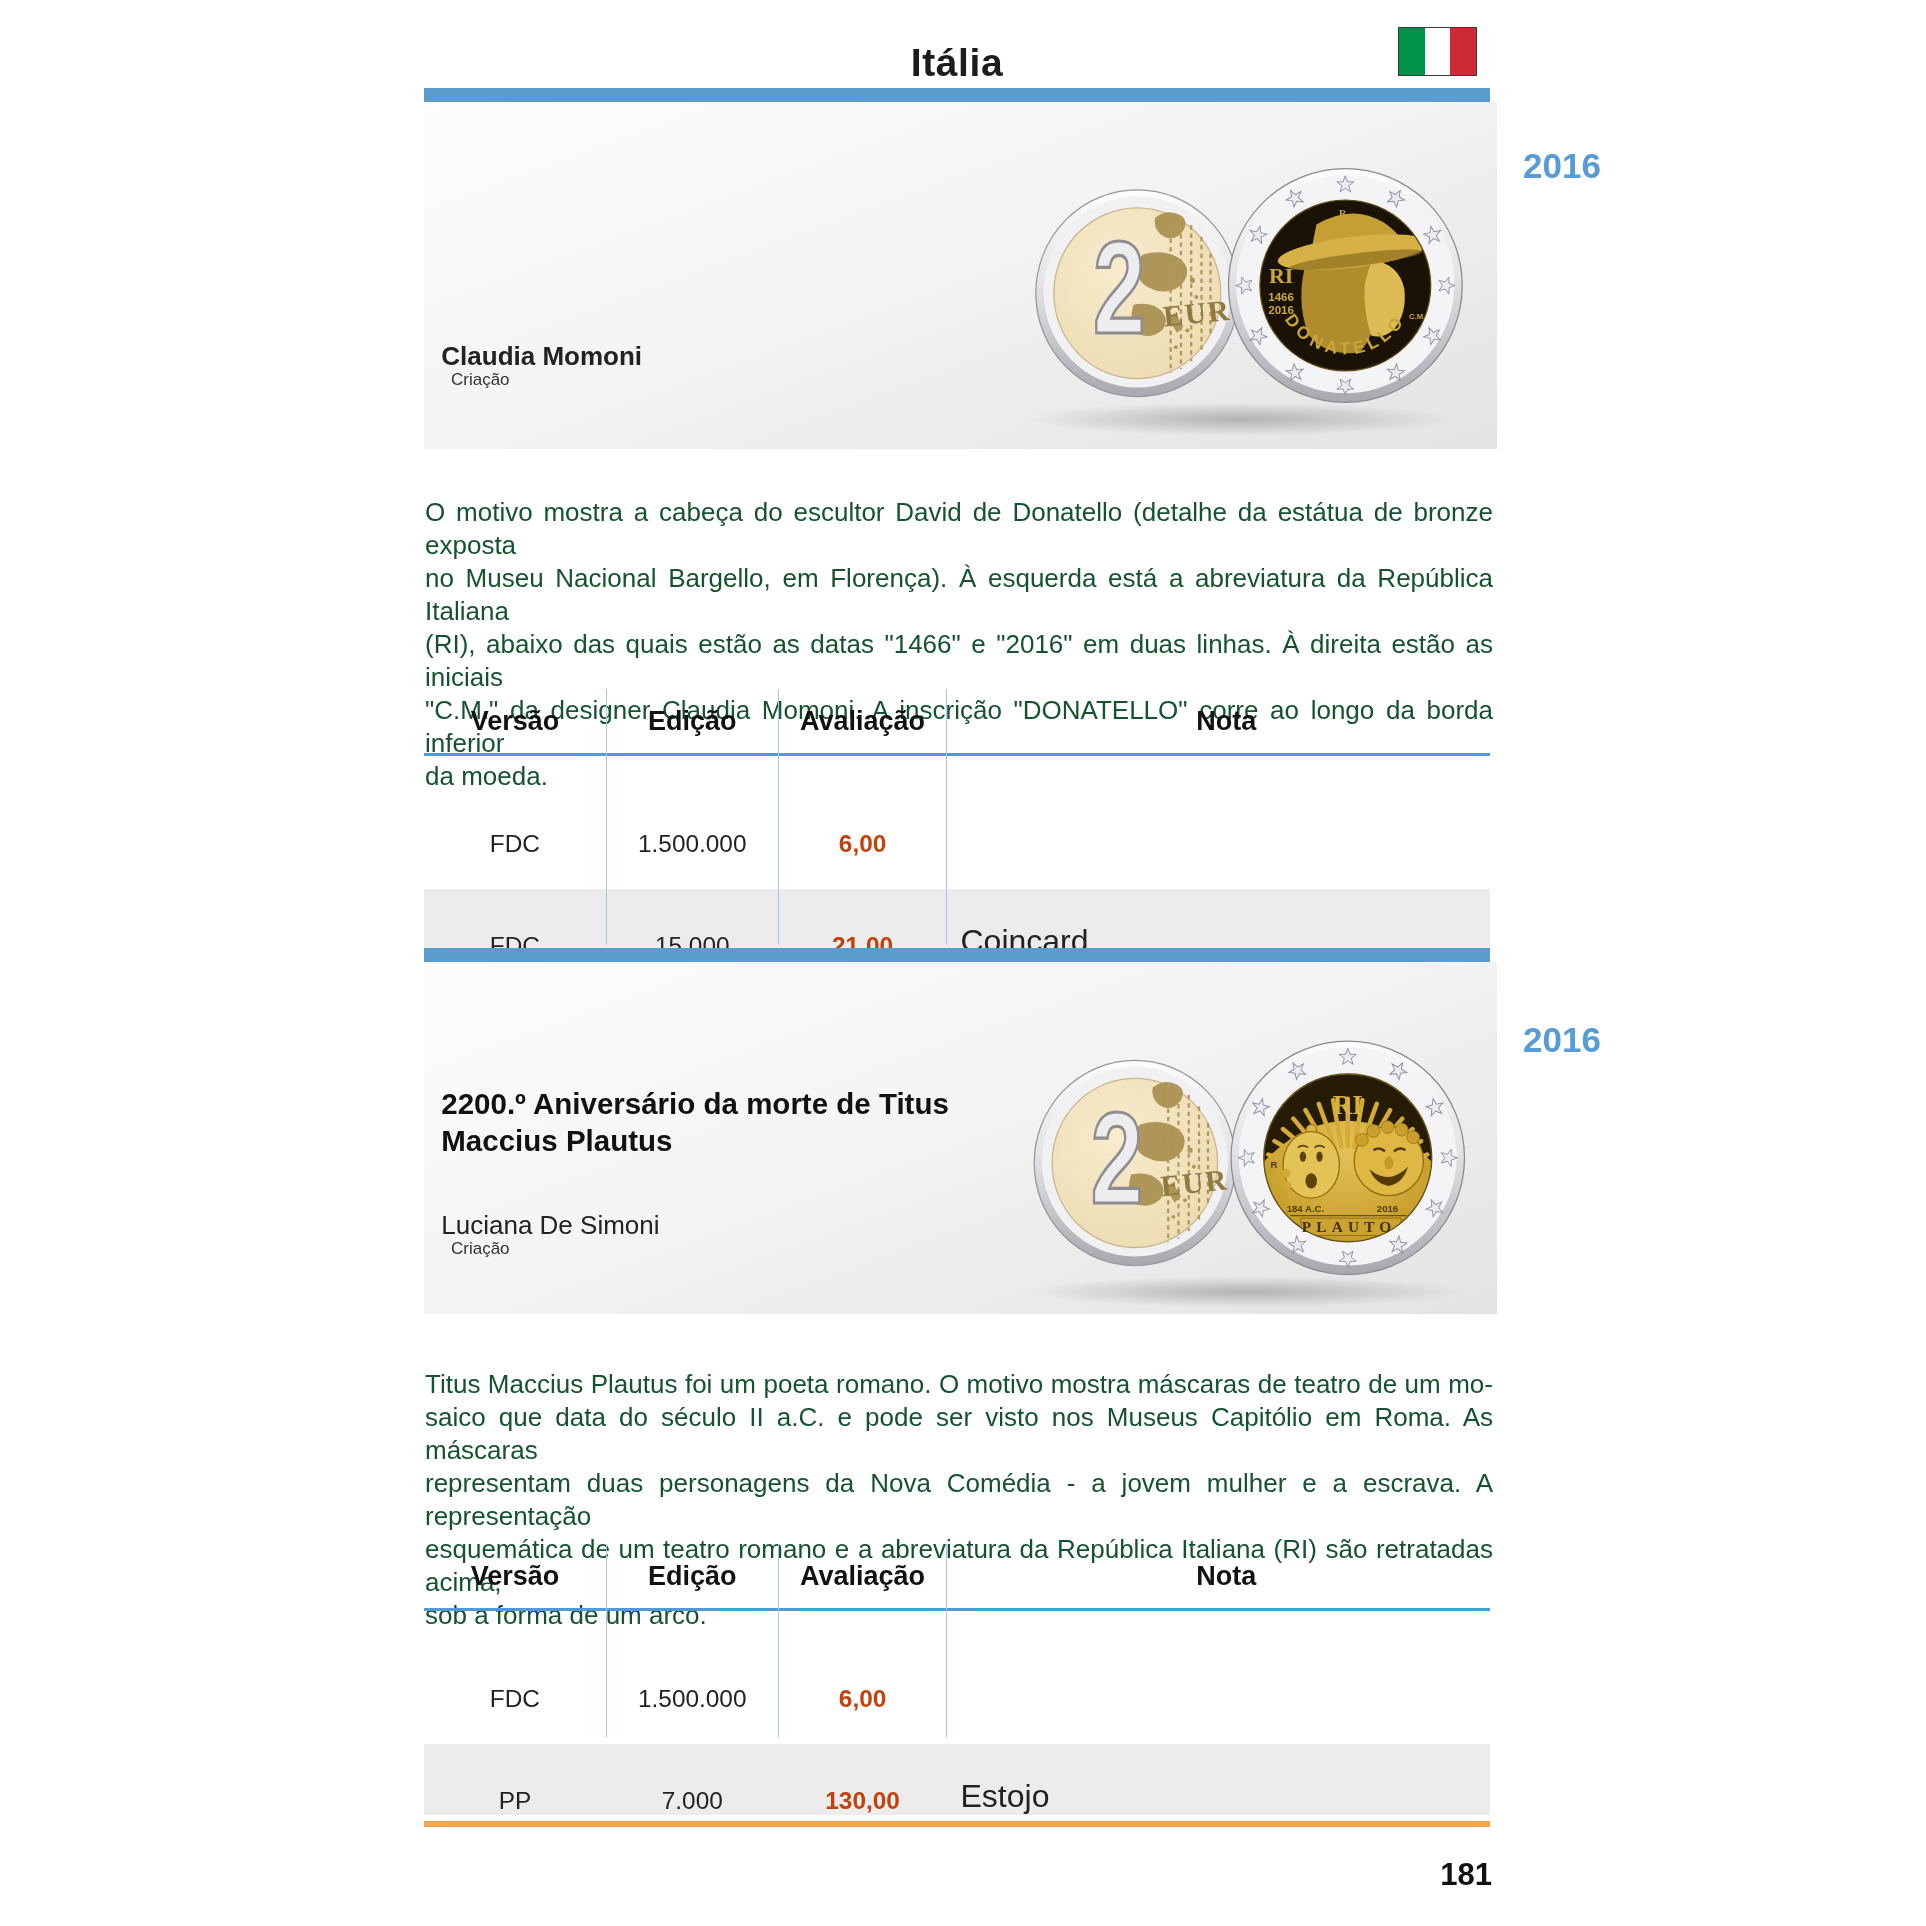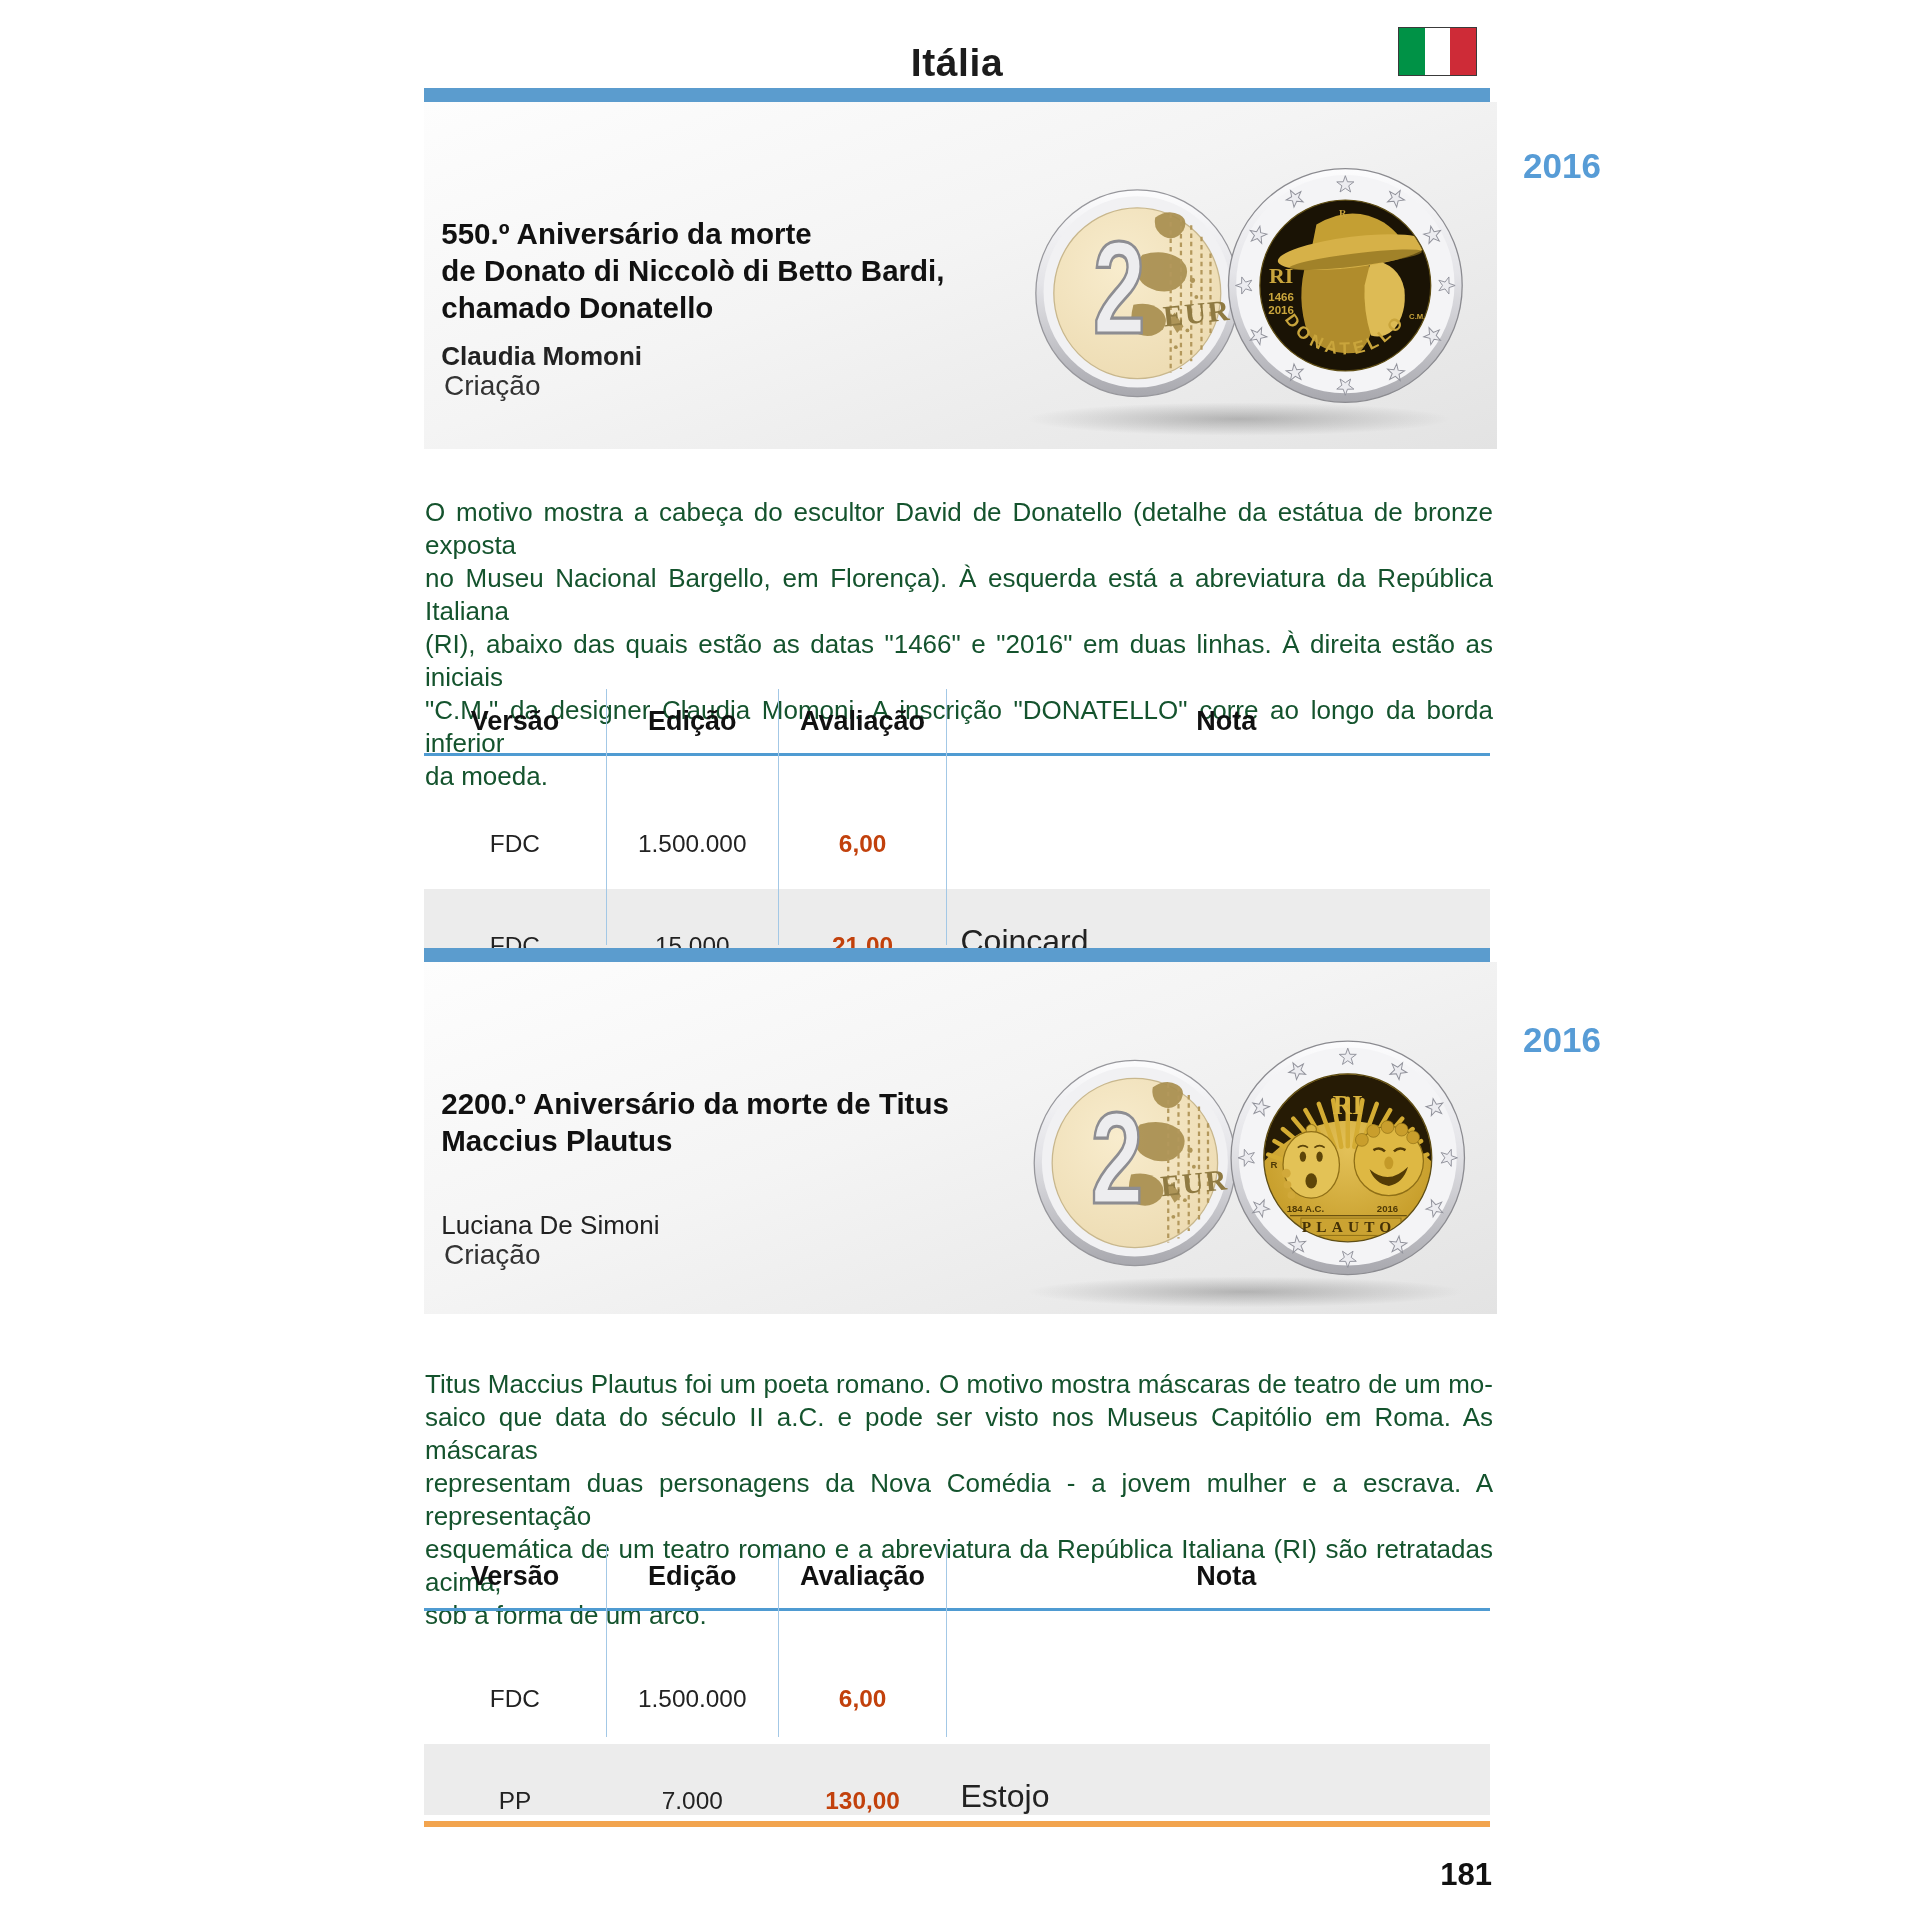--- a/index.html
+++ b/index.html
@@ -21,21 +21,21 @@
 
   
   .block{left:424px;width:1073px;background:linear-gradient(160deg,#fdfdfd 0%,#f4f4f4 45%,#e3e3e3 100%);}
   .b1{top:102px;height:347px;}
   .b2{top:962px;height:352px;}
   .block-title{position:absolute;left:17.3px;font-size:29.5px;font-weight:bold;line-height:37px;color:#111;}
   .b1 .block-title{top:113px;}
   .b2 .block-title{top:123px;}
   .designer{position:absolute;left:17.3px;font-size:26px;color:#222;}
   .b1 .designer{top:239px;font-weight:bold;} .b2 .designer{top:248px;}
-  .role{position:absolute;left:20px;font-size:28px;color:#333;}
+  .role{position:absolute;left:27px;font-size:17px;color:#333;}
   .b1 .role{top:268px;} .b2 .role{top:277px;}
 
   .coins-svg{left:1014px;}
   .cs1{top:103px;} .cs2{top:1002px;}
 
   
   .desc{left:425px;width:1068px;font-size:26px;line-height:33px;color:#14532d;}
   .ds1{top:496px;} .ds2{top:1368px;}
   .desc .dl{width:100%;}
   .desc .j{text-align:justify;text-align-last:justify;}
@@ -69,25 +69,20 @@
   <div class="abs flag">
     <div style="background:#009246"></div>
     <div style="background:#ffffff"></div>
     <div style="background:#CE2B37"></div>
   </div>
   <div class="abs hrule rule-top"></div>
 
   <div class="abs year y1">2016</div>
 
   <section class="abs block b1">
-    <div class="block-title">
-      <div>550.º Aniversário da morte</div>
-      <div>de Donato di Niccolò di Betto Bardi,</div>
-      <div>chamado Donatello</div>
-    </div>
     <div class="designer">Claudia Momoni</div>
     <div class="role">Criação</div>
   </section>
 
   <svg class="abs coins-svg cs1" width="488" height="347" viewBox="0 0 760 540">
     <defs>
       <linearGradient id="silv1" x1="0" y1="0" x2="0" y2="1">
         <stop offset="0" stop-color="#FCFCFD"></stop>
           <stop offset="0.45" stop-color="#E4E4E8"></stop>
           <stop offset="1" stop-color="#A8A8AE"></stop>

